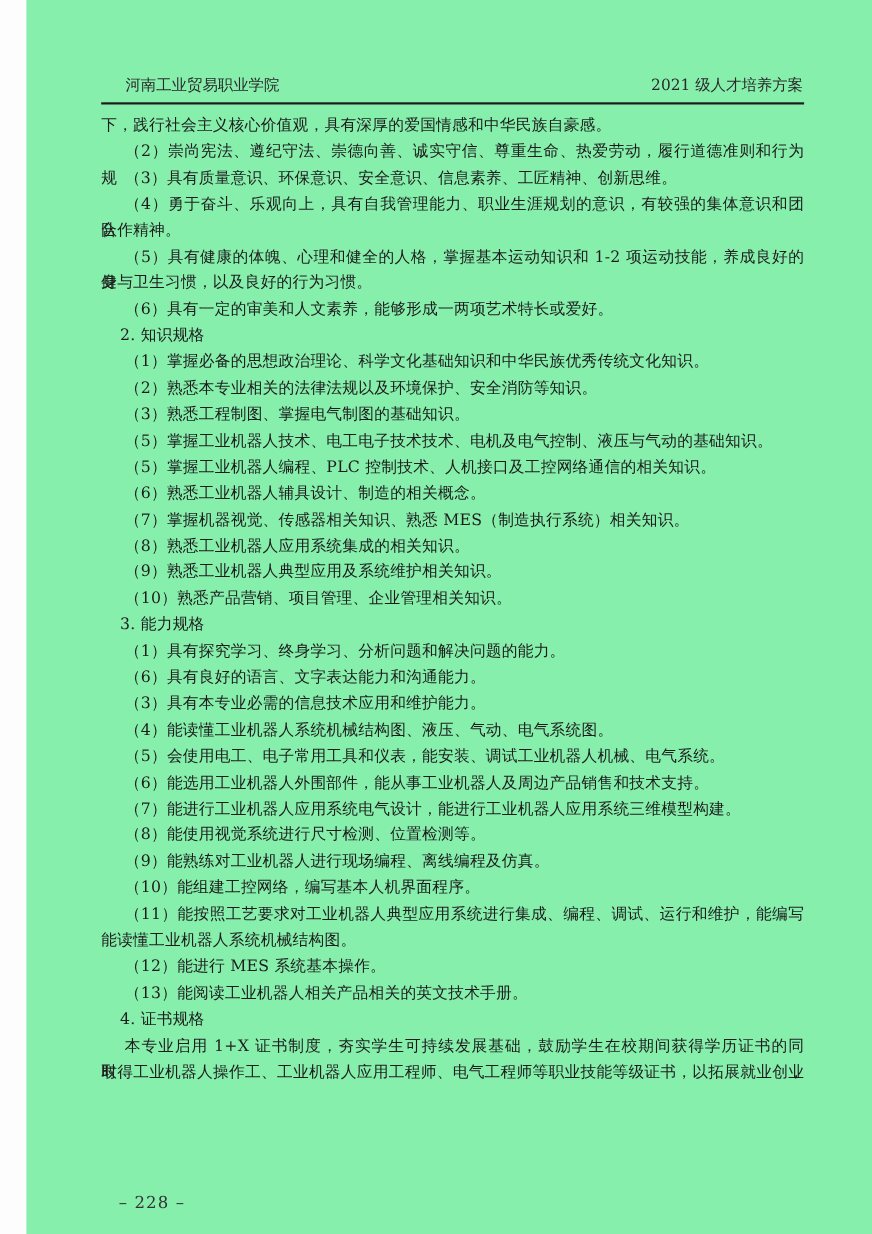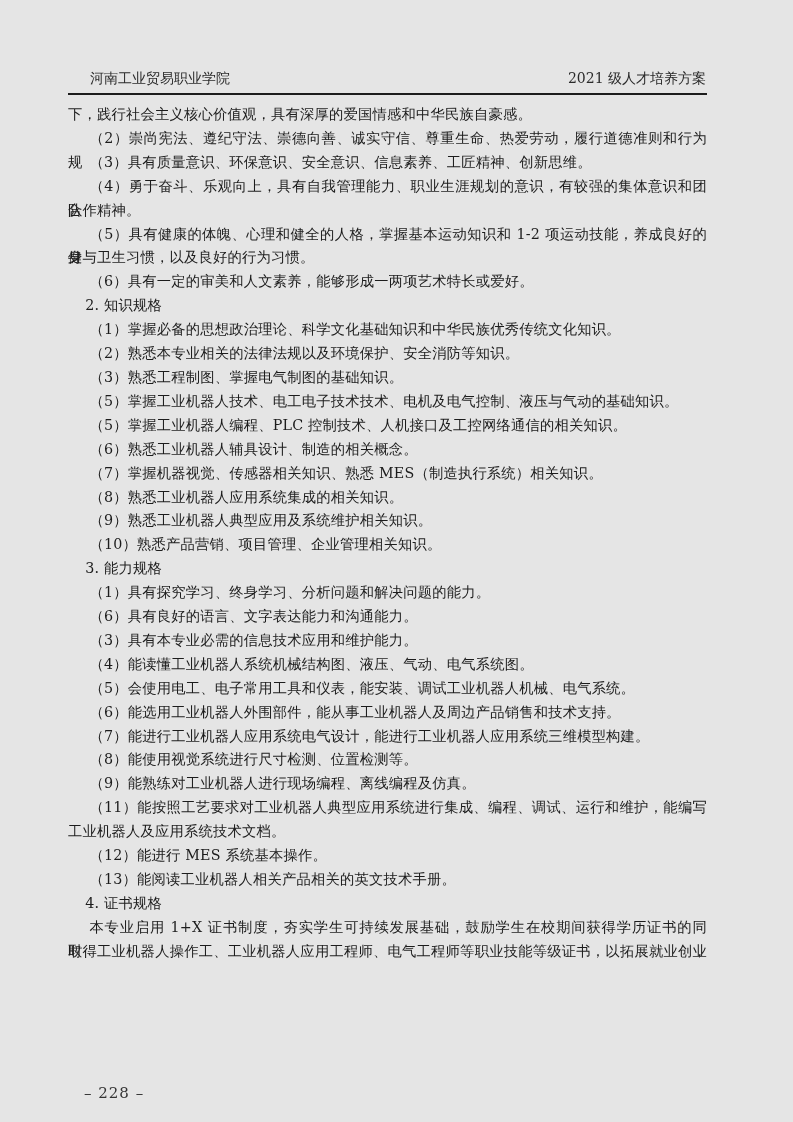--- a/index.html
+++ b/index.html
@@ -5,22 +5,23 @@
   html, body { margin: 0; padding: 0; }
   body {
     width: 793px; height: 1122px;
     background: #fdfdfd;
     font-family: "DejaVu Serif", "Liberation Serif", serif;
     position: relative;
     overflow: hidden;
   }
   .page {
     position: absolute; inset: 0;
-    background: #e5e5e5;
+    background: #86efac;
     color: #1e1e1e;
+    margin-left: 24px;
   }
   .header {
     position: absolute;
     left: 68px; top: 70px; width: 639px;
     display: flex; justify-content: space-between; align-items: flex-end;
     border-bottom: 2px solid #1c1c1c;
     padding-bottom: 6px;
     font-size: 14px; color: #2a2a2a;
     line-height: 17px;
   }
@@ -85,22 +86,23 @@
       <div class="ln heading">3. 能力规格</div>
       <div class="ln indent">（1）具有探究学习、终身学习、分析问题和解决问题的能力。</div>
       <div class="ln indent">（6）具有良好的语言、文字表达能力和沟通能力。</div>
       <div class="ln indent">（3）具有本专业必需的信息技术应用和维护能力。</div>
       <div class="ln indent">（4）能读懂工业机器人系统机械结构图、液压、气动、电气系统图。</div>
       <div class="ln indent">（5）会使用电工、电子常用工具和仪表，能安装、调试工业机器人机械、电气系统。</div>
       <div class="ln indent">（6）能选用工业机器人外围部件，能从事工业机器人及周边产品销售和技术支持。</div>
       <div class="ln indent">（7）能进行工业机器人应用系统电气设计，能进行工业机器人应用系统三维模型构建。</div>
       <div class="ln indent">（8）能使用视觉系统进行尺寸检测、位置检测等。</div>
       <div class="ln indent">（9）能熟练对工业机器人进行现场编程、离线编程及仿真。</div>
+      <div class="ln indent">（10）能组建工控网络，编写基本人机界面程序。</div>
       <div class="ln indent-full">（11）能按照工艺要求对工业机器人典型应用系统进行集成、编程、调试、运行和维护，能编写</div>
-      <div class="ln plain">工业机器人及应用系统技术文档。</div>
+      <div class="ln plain">能读懂工业机器人系统机械结构图。</div>
       <div class="ln indent">（12）能进行 MES 系统基本操作。</div>
       <div class="ln indent">（13）能阅读工业机器人相关产品相关的英文技术手册。</div>
       <div class="ln heading">4. 证书规格</div>
       <div class="ln indent-full">本专业启用 1+X 证书制度，夯实学生可持续发展基础，鼓励学生在校期间获得学历证书的同时，</div>
       <div class="ln full">取得工业机器人操作工、工业机器人应用工程师、电气工程师等职业技能等级证书，以拓展就业创业</div>
     </div>
 
   <div class="footer">
     <span>– 228 –</span>
   </div>

